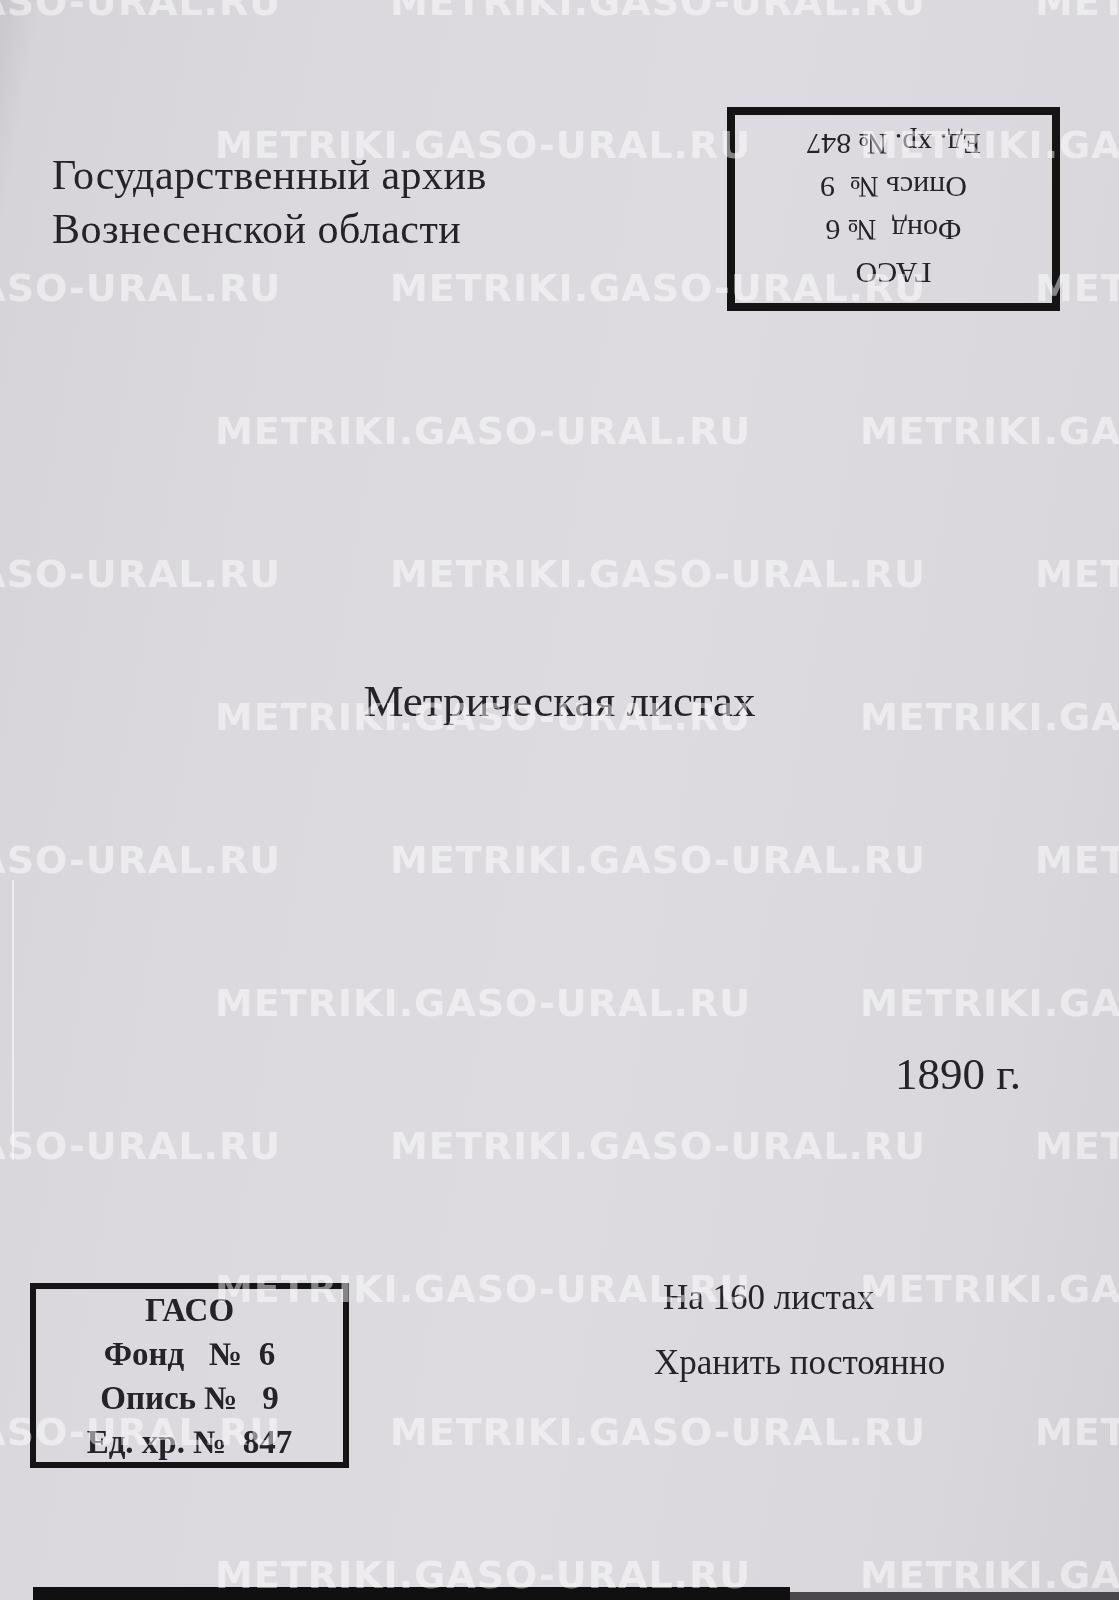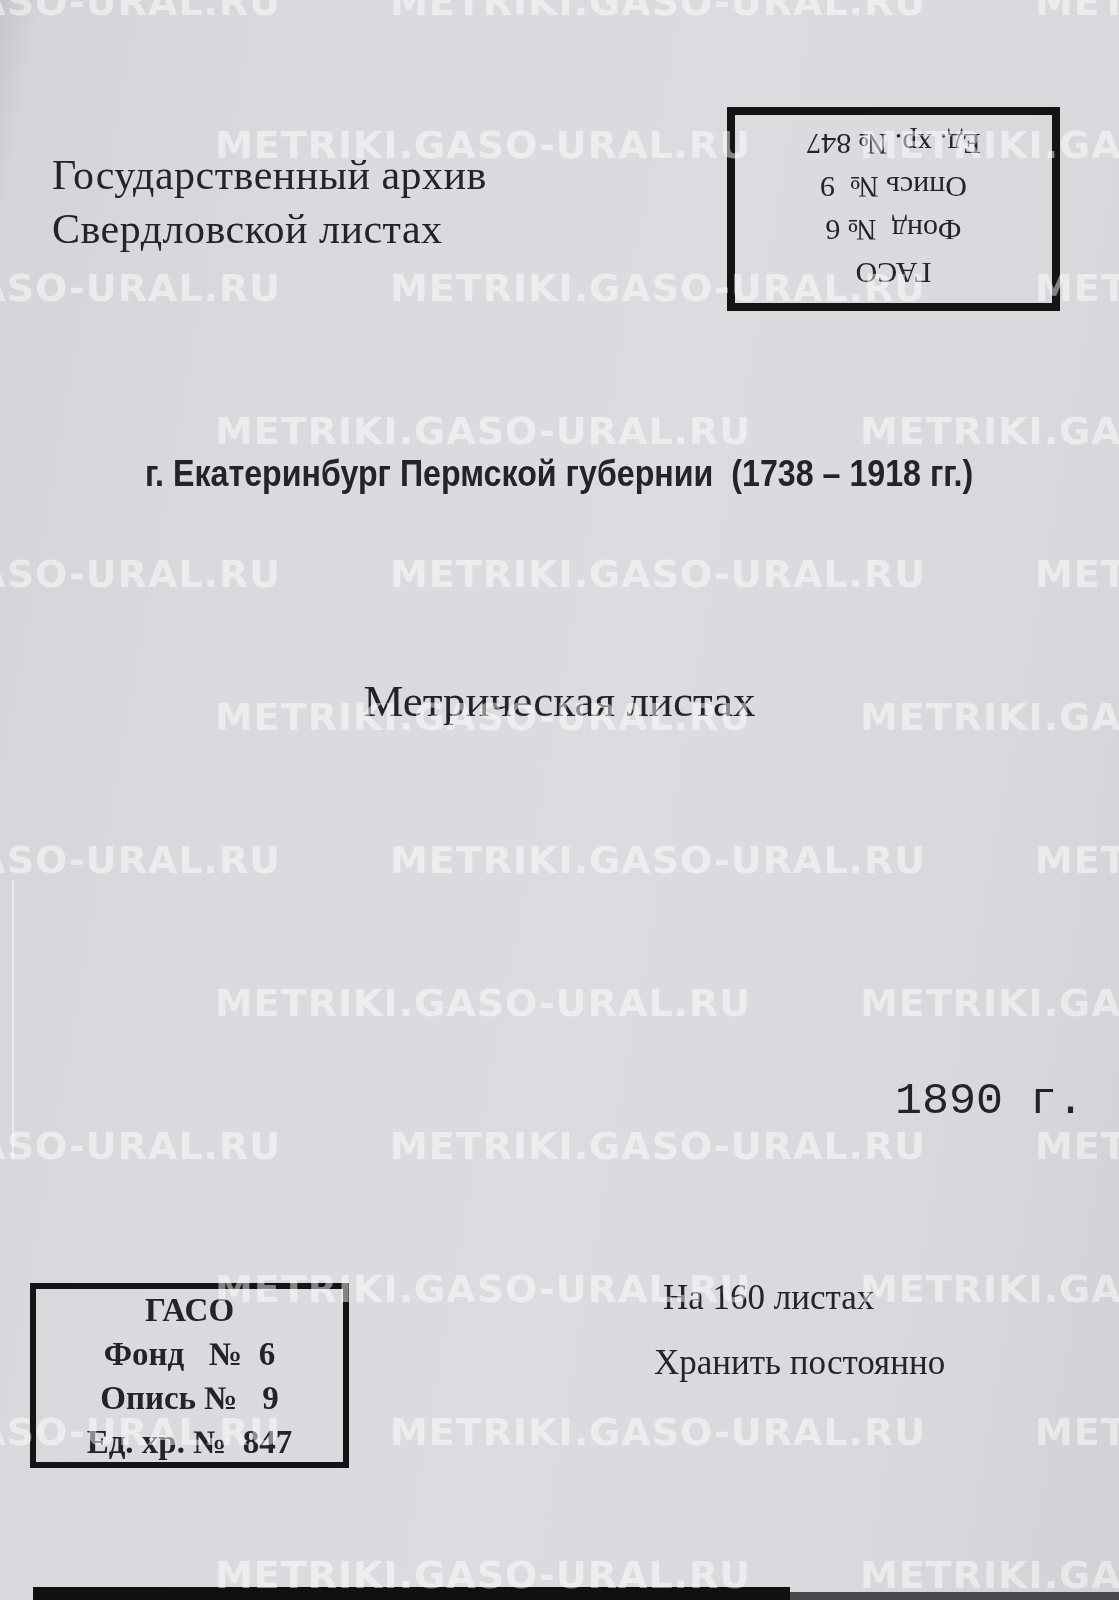--- a/index.html
+++ b/index.html
@@ -29,21 +29,21 @@
   
   .fond-header { left:0; top:448px; width:1119px; text-align:center;
                  font-family:"Liberation Sans", sans-serif; font-weight:bold;
                  font-size:37px; line-height:51px; }
   .fond-header .cond { display:inline-block; transform:scaleX(0.87); transform-origin:center; white-space:pre; }
 
   
   .doc-title { left:0; top:672px; width:1119px; text-align:center;
                font-size:45px; line-height:58px; }
 
-  .year { left:895px; top:1076px; font-size:45px;font-family:Liberation Mono, monospace; }
+  .year { left:895px; top:1048px; font-size:45px; }
 
   .note-sheets  { left:663px; top:1278px; font-size:35px;text-align:center; }
   .note-storage { left:654px; top:1343px; font-size:35px;text-align:right; }
 
   
   .watermark-layer { left:0; top:0; width:1119px; height:1600px; pointer-events:none; z-index:5; overflow:hidden; }
   .wm { position:absolute; font-family:"DejaVu Sans", sans-serif; font-weight:bold;
         font-size:38px; letter-spacing:1px; color:rgba(255,255,255,0.48); white-space:pre; }
 
   
@@ -51,34 +51,33 @@
   .bottom-bar-right { left:790px; top:1592px; width:329px; height:8px;  background:#4b484d; }
   .scratch { left:12px; top:880px; width:2px; height:280px; background:rgba(255,255,255,0.5); }
 </style>
 </head>
 <body>
 
 <div class="scan">
 
   <div class="abs archive-name">
     <div>Государственный архив</div>
-    <div>Свердловской листах</div>
+    <div>Вознесенской области</div>
   </div>
 
   <div class="abs stamp stamp-top">
     <div class="stamp-inner">
       <div class="stamp-line">ГАСО</div>
       <div class="stamp-line">Фонд  № 6</div>
       <div class="stamp-line">Опись №  9</div>
       <div class="stamp-line">Ед. хр. № 847</div>
     </div>
   </div>
 
   <div class="abs fond-header">
-    <div><span class="cond">г. Екатеринбург Пермской губернии  (1738 – 1918 гг.)</span></div>
   </div>
 
   <div class="abs doc-title">
     <div>Метрическая листах</div>
   </div>
 
   <div class="abs year">1890 г.</div>
 
   <div class="abs stamp stamp-bottom">
     <div class="stamp-inner">

